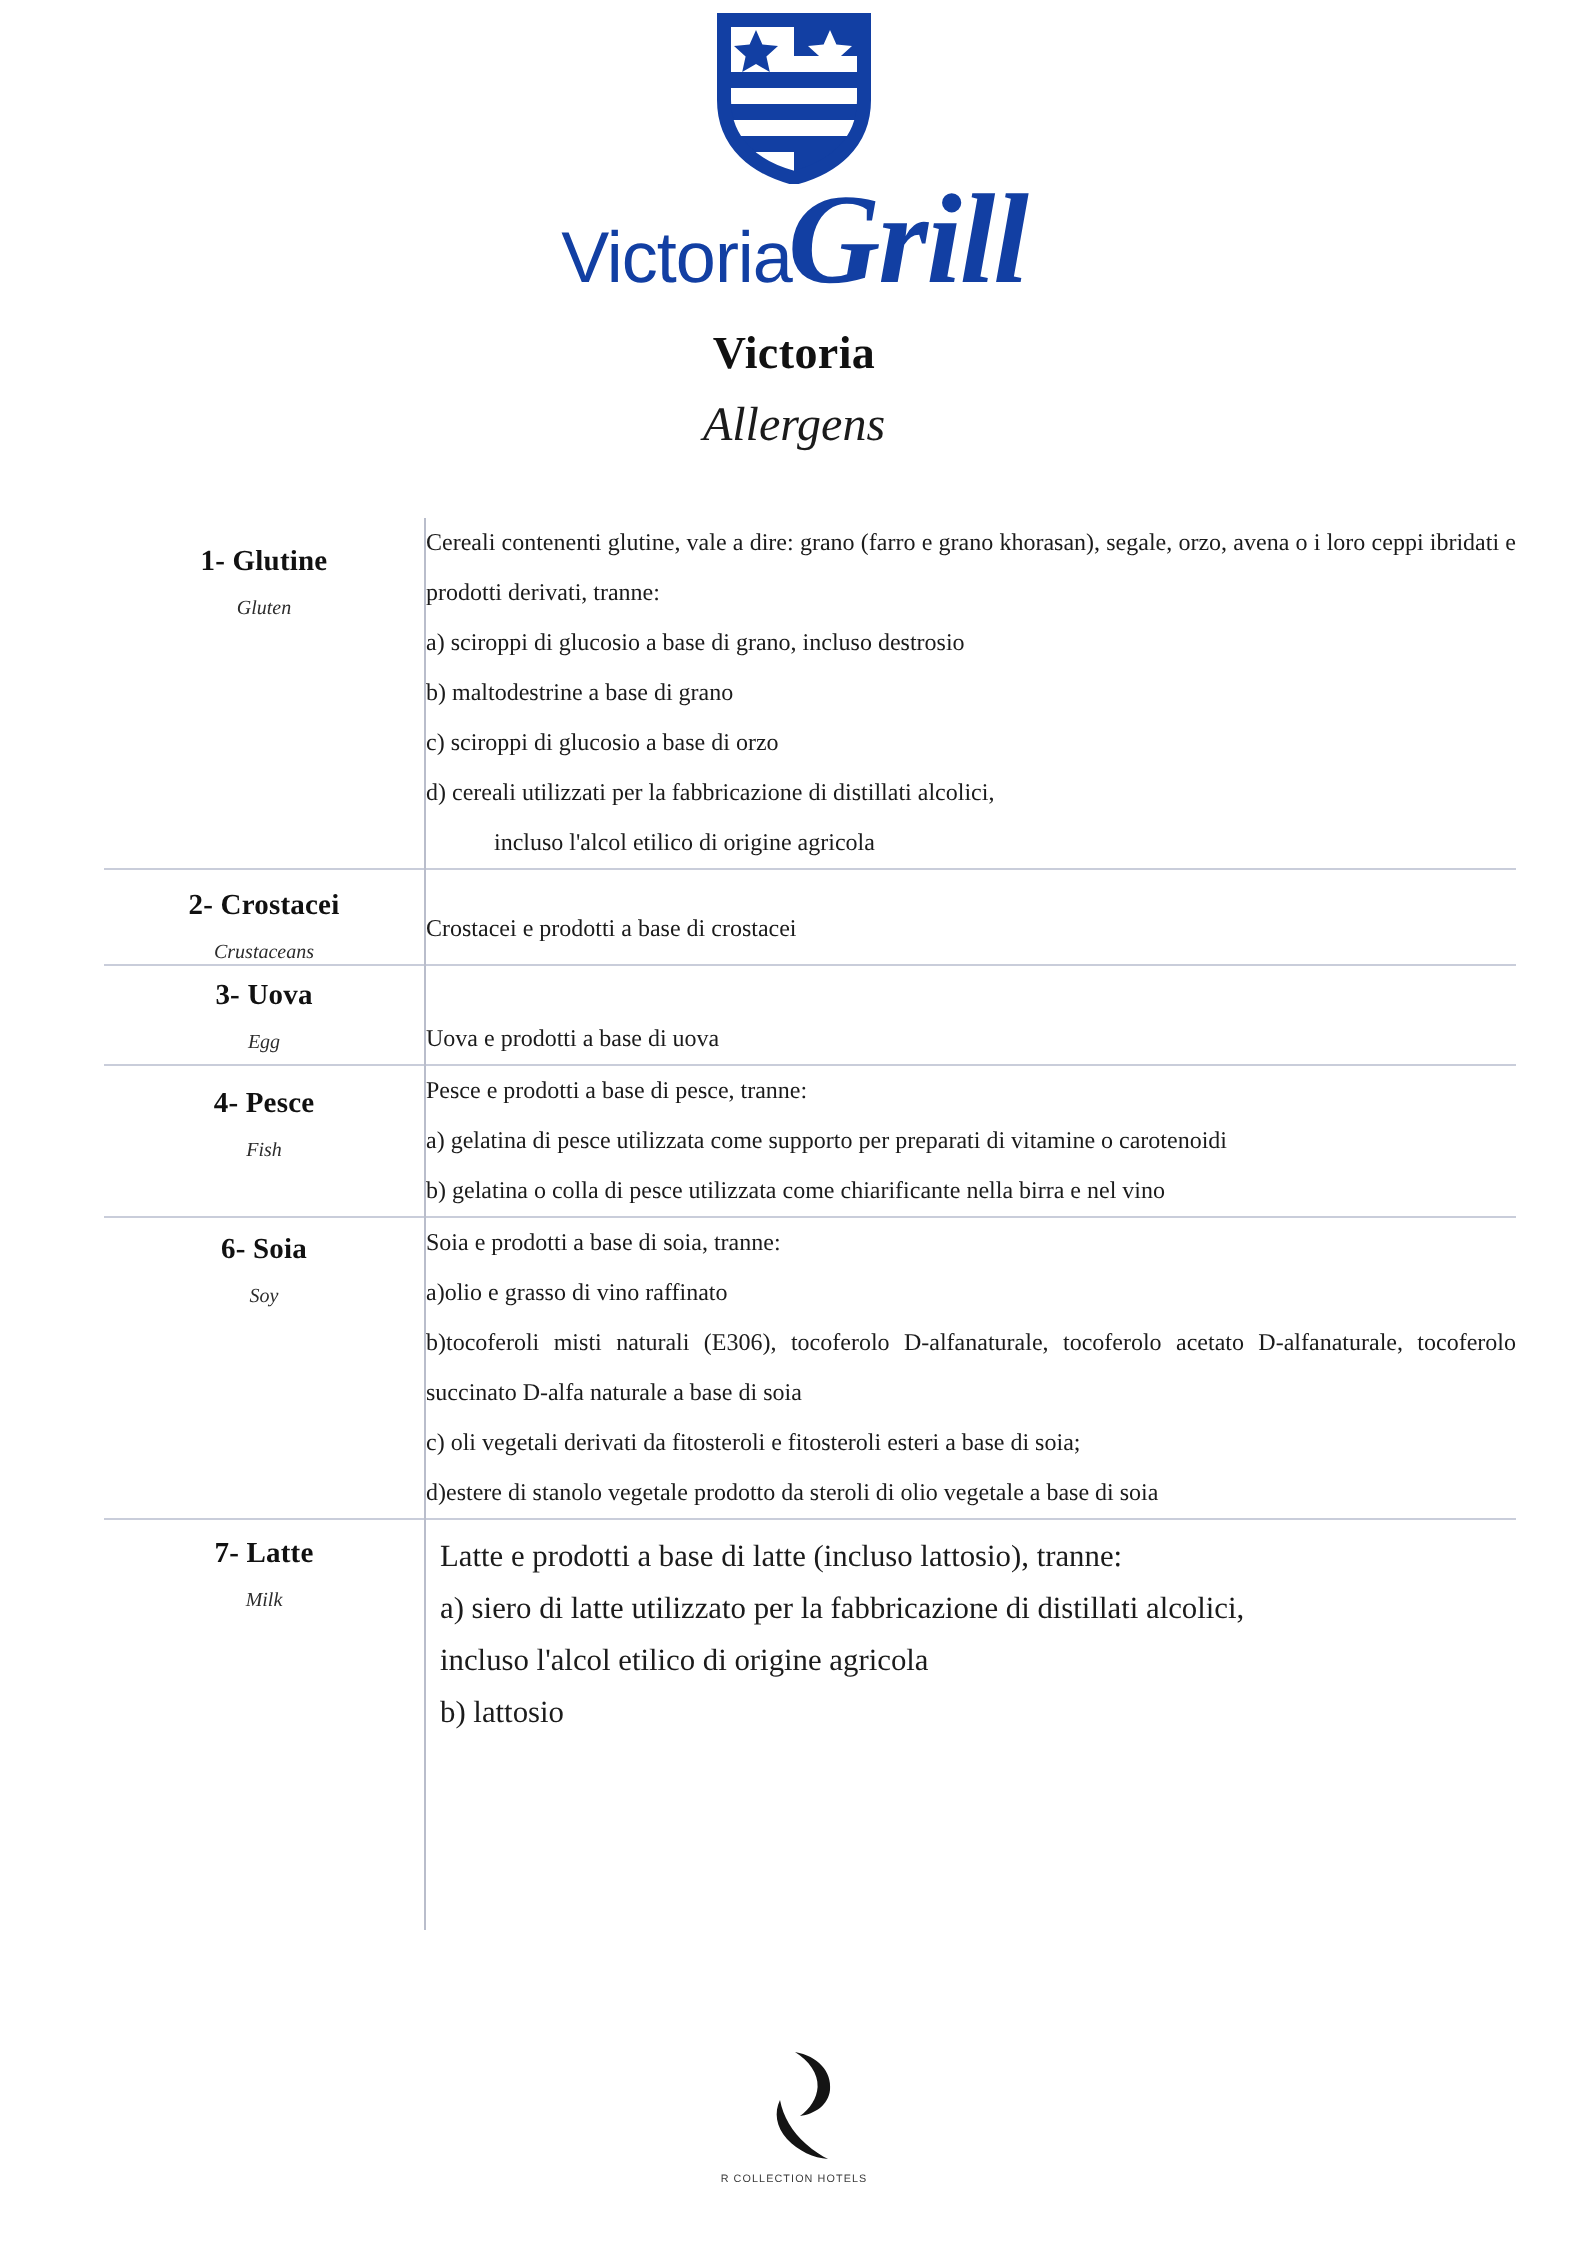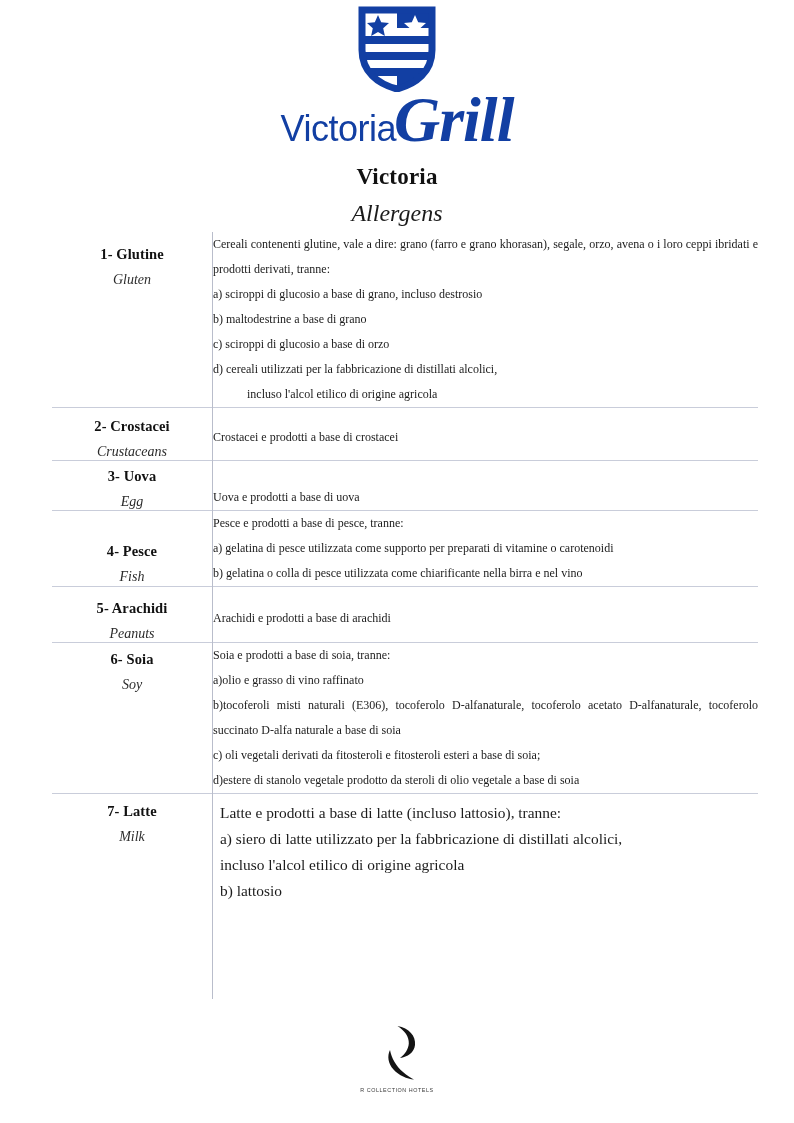--- a/index.html
+++ b/index.html
@@ -64,21 +64,21 @@
     font-size: 24px;
     font-style: italic;
     margin-top: 10px;
     color: #1b1b1b;
   }
 
   
   .allergen-table {
     position: absolute;
     left: 52px;
-    top: 232px;
+    top: 259px;
     width: 706px;
     border-collapse: collapse;
   }
   .allergen-table td {
     vertical-align: top;
     padding: 0;
   }
   .row-sep td {
     border-top: 1px solid #c9cdda;
   }
@@ -95,21 +95,21 @@
     padding-left: 7px;
   }
   .name-it {
     font-size: 14.5px;
     font-weight: bold;
     letter-spacing: 0.1px;
     color: #111;
     white-space: nowrap;
   }
   .name-en {
-    font-size: 14px;
+    font-size: 10px;
     font-style: italic;
     color: #2c2c2c;
     margin-top: 9px;
     white-space: nowrap;
   }
   .desc-line {
     font-size: 12px;
     line-height: 25px;
     color: #1b1b1b;
   }
@@ -129,21 +129,21 @@
   }
 
   
   .r1 .cell-name { padding-top: 14px; }
   .r3 .cell-name { padding-top: 7px; }
   .r3 .cell-desc { padding-top: 24px; }
   .r2 .cell-desc { padding-top: 17px; margin-left: 48px; }
   .r5 .cell-desc { padding-top: 19px; }
   .r5 .cell-name { padding-top: 13px; }
   .r2 .cell-name { padding-top: 10px; }
-  .r4 .cell-name { padding-top: 32px; }
+  .r4 .cell-name { padding-top: 11px; }
   .r6 .cell-name { padding-top: 8px; }
   .r7 .cell-name { padding-top: 9px; }
   .r7 .cell-desc { padding-top: 6px; }
 
   
   .filler-cell {
     height: 95px;
     border-right: 1px solid #b9bdcb;
   }
 
@@ -249,29 +249,20 @@
         <div class="name-it">4- Pesce</div>
         <div class="name-en">Fish</div>
       </td>
       <td class="cell-desc">
         <div class="desc-line">Pesce e prodotti a base di pesce, tranne:</div>
         <div class="desc-line justify">a) gelatina di pesce utilizzata come supporto per preparati di vitamine o carotenoidi</div>
         <div class="desc-line pad-r">b) gelatina o colla di pesce utilizzata come chiarificante nella birra e nel vino</div>
       </td>
     </tr>
 
-    <tr class="r5 row-sep">
-      <td class="cell-name">
-        <div class="name-it">5- Arachidi</div>
-        <div class="name-en">Peanuts</div>
-      </td>
-      <td class="cell-desc">
-        <div class="desc-line">Arachidi e prodotti a base di arachidi</div>
-      </td>
-    </tr>
 
     <tr class="r6 row-sep">
       <td class="cell-name">
         <div class="name-it">6- Soia</div>
         <div class="name-en">Soy</div>
       </td>
       <td class="cell-desc">
         <div class="desc-line">Soia e prodotti a base di soia, tranne:</div>
         <div class="desc-line">a)olio e grasso di vino raffinato</div>
         <div class="desc-line justify">b)tocoferoli misti naturali (E306), tocoferolo D-alfanaturale, tocoferolo acetato D-alfanaturale, tocoferolo succinato D-alfa naturale a base di soia</div>

